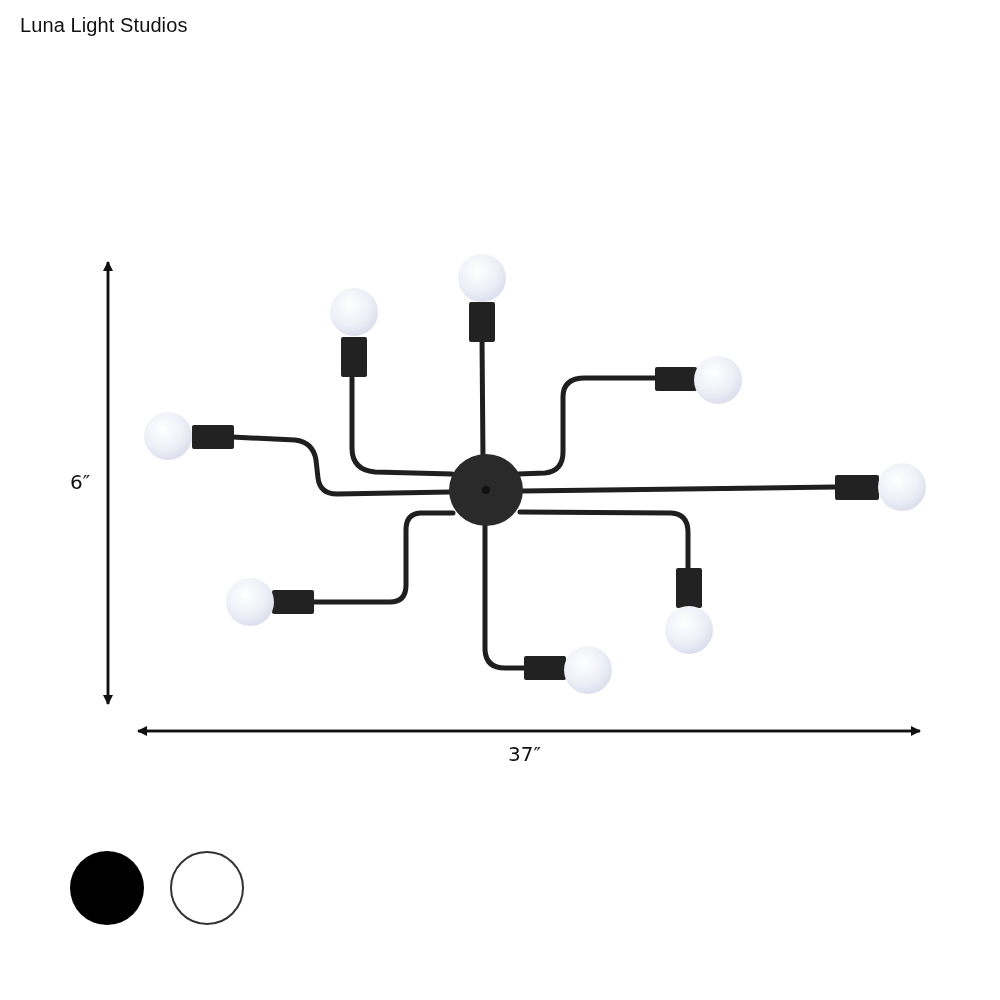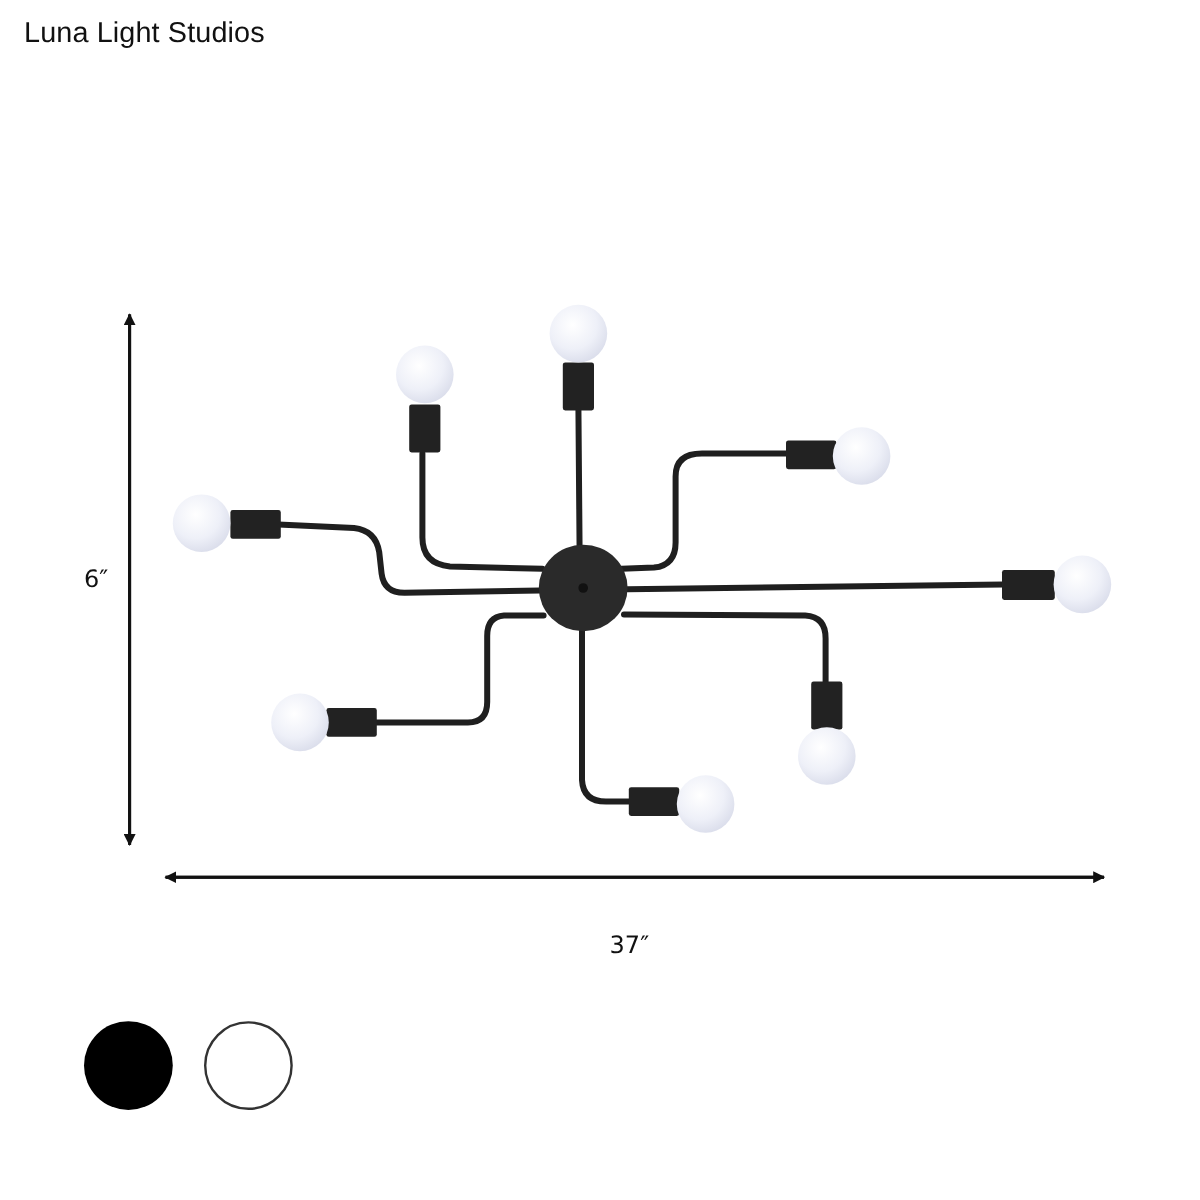--- a/index.html
+++ b/index.html
@@ -1,21 +1,21 @@
 <!DOCTYPE html>
 <html><head>
   <meta charset="utf-8">
   <style>
     html, body { margin: 0; padding: 0; background: #ffffff; }
     body { width: 1000px; height: 1000px; position: relative; overflow: hidden; font-family: "Liberation Sans", sans-serif; }
-    .brand { position: absolute; left: 20px; top: 14px; font-size: 24px; color: #111111; letter-spacing: 0.1px; }
+    .brand { position: absolute; left: 20px; top: 14px; font-size: 20px; color: #111111; letter-spacing: 0.1px; }
     .product-svg { position: absolute; left: 0; top: 0; width: 1000px; height: 1000px; }
     .dim-label { position: absolute; font-family: "DejaVu Sans", sans-serif; font-size: 20px; color: #111111; }
     .dim-height { left: 70px; top: 470px; }
-    .dim-width { left: 508px; top: 742px; margin-top: 33px; }
+    .dim-width { left: 508px; top: 742px; }
     .swatches { position: absolute; left: 70px; top: 851px; display: flex; gap: 26px; }
     .swatch { width: 74px; height: 74px; border-radius: 50%; box-sizing: border-box; cursor: pointer; }
     .swatch-black { background: #000000; }
     .swatch-white { background: #ffffff; border: 2px solid #333333; }
   </style>
 </head>
 <body>
 
 <div class="brand">Luna Light Studios</div>
 

